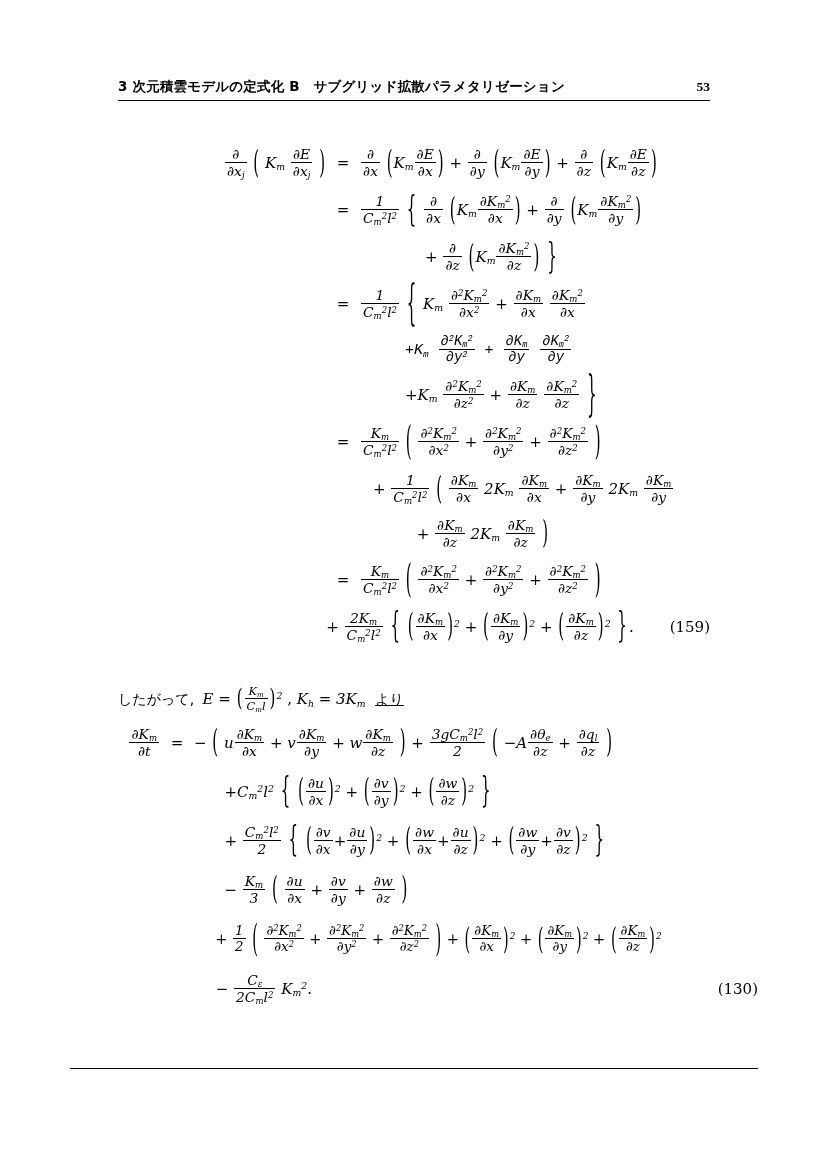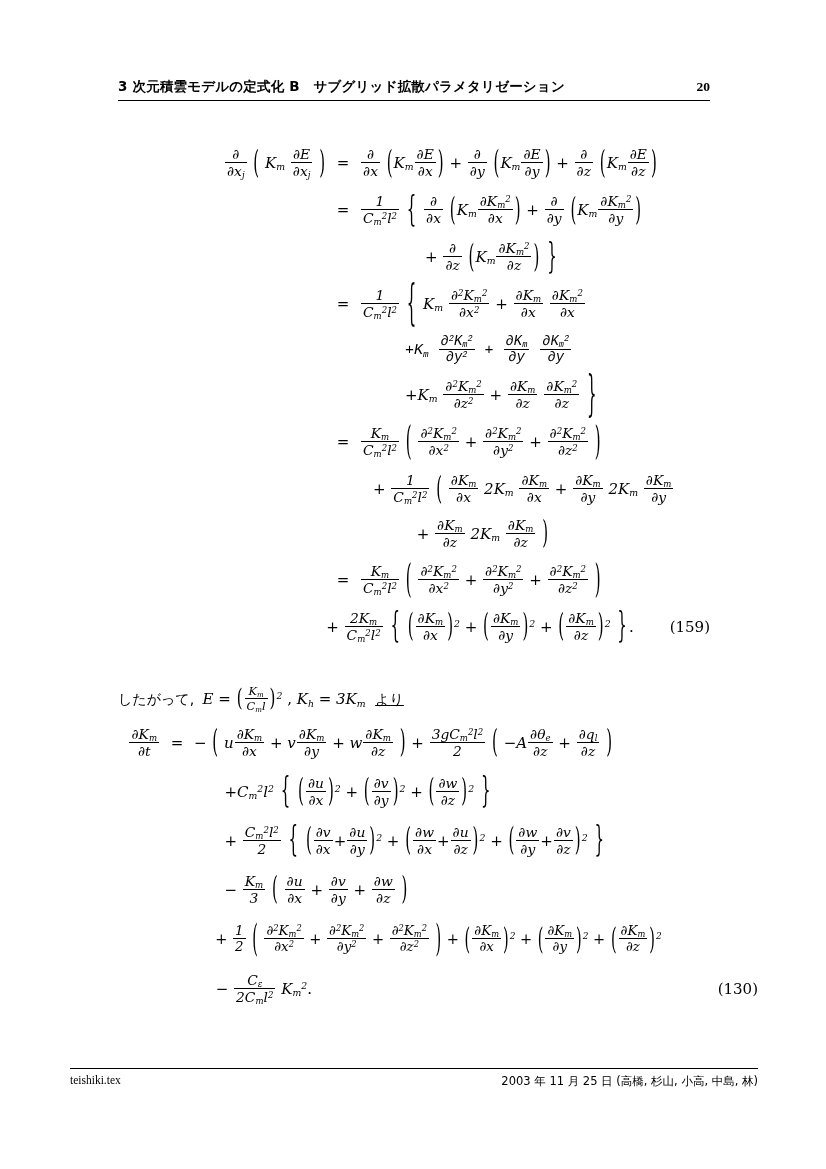--- a/index.html
+++ b/index.html
@@ -121,21 +121,21 @@
 
   .jp { font-family: "DejaVu Sans", "Liberation Sans", sans-serif; }
 </style>
 </head>
 <body>
 
 <div class="page">
 
   <div class="header">
     <span class="h-title jp">3 次元積雲モデルの定式化 B　サブグリッド拡散パラメタリゼーション</span>
-    <span class="h-page">20</span>
+    <span class="h-page">53</span>
   </div>
   <div class="header-rule"></div>
 
   <div class="eqblock" style="left:118px; top:140px; width:592px;">
 
     <div class="eqrow" style="height:46px;">
       <div class="lhs math" style="width:208px;">
         <span class="frac"><span class="num">∂</span><span class="den">∂x<sub>j</sub></span></span>
         <span class="paren">(</span>
         K<sub>m</sub>
@@ -407,18 +407,14 @@
         −
         <span class="frac"><span class="num">C<sub>ε</sub></span><span class="den">2C<sub>m</sub>l<sup>2</sup></span></span>
         K<sub>m</sub><sup>2</sup><span class="up">.</span>
       </div>
       <div class="tagnum" style="width:48px; text-align:right;">(130)</div>
     </div>
 
   </div>
 
   <div class="footer-rule"></div>
-  <div class="footer">
-    <span>teishiki.tex</span>
-    <span class="jp">2003 年 11 月 25 日 (高橋, 杉山, 小高, 中島, 林)</span>
-  </div>
 
 </div>
 
 </body></html>

